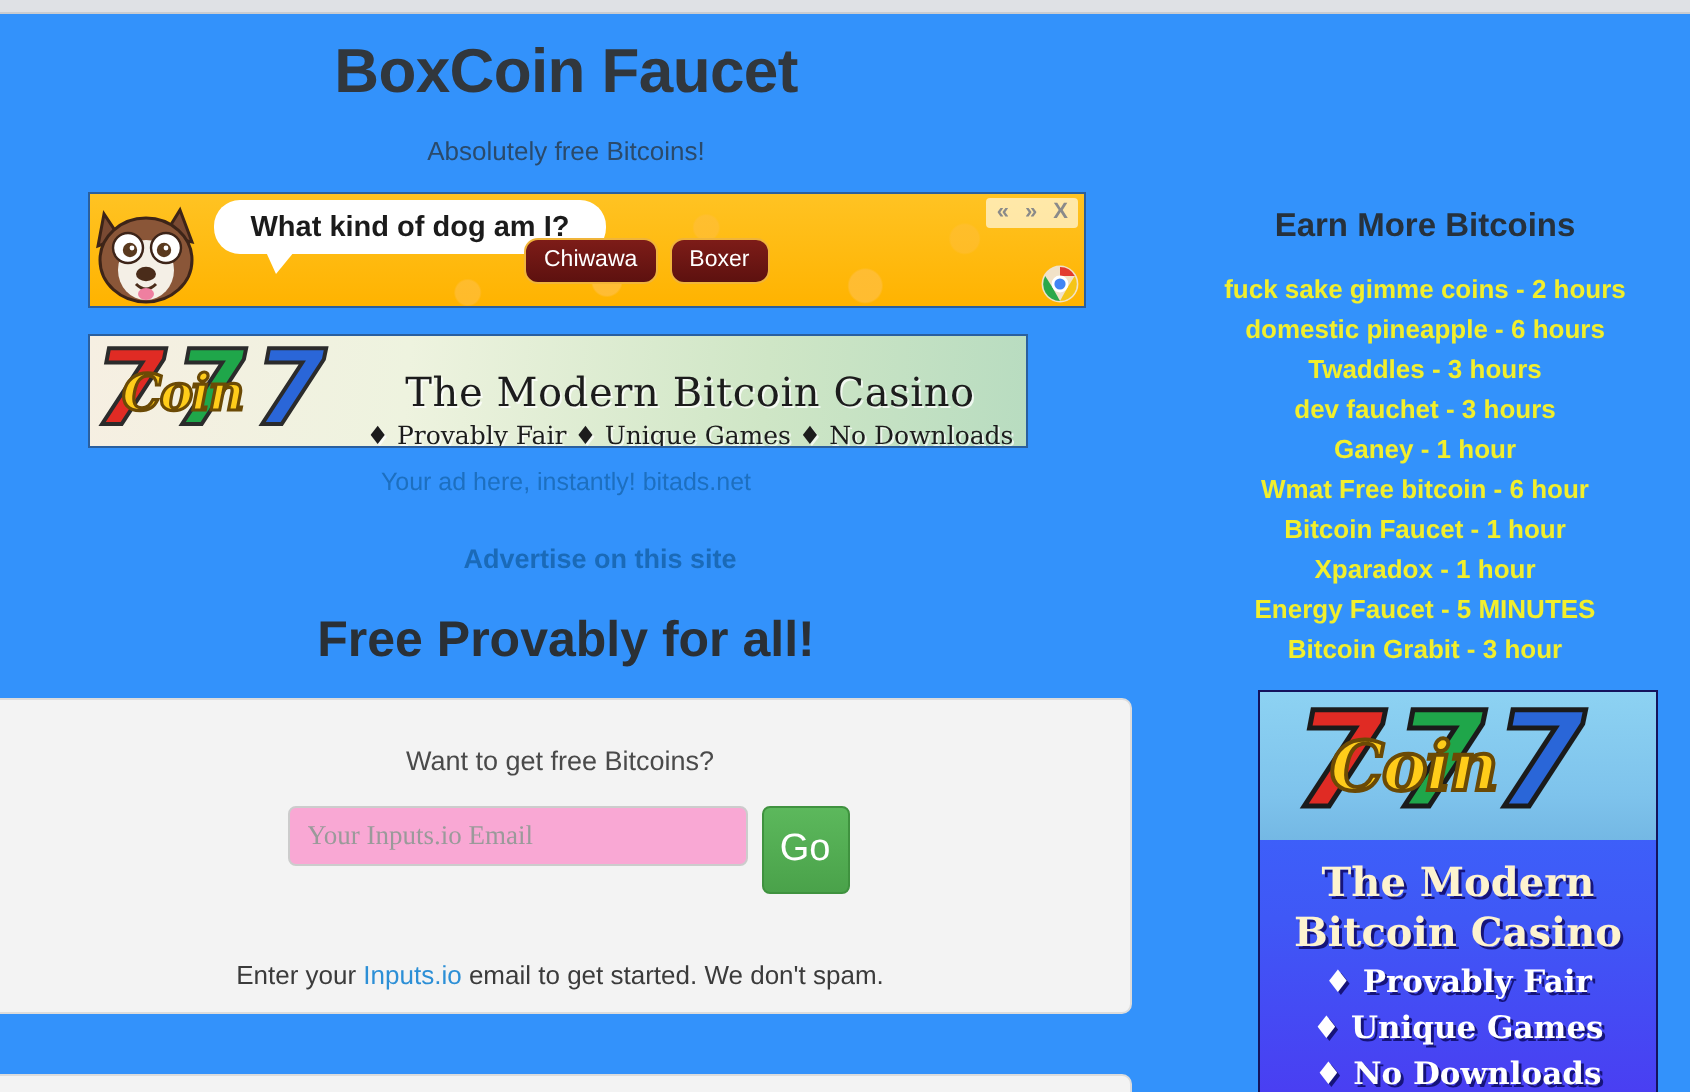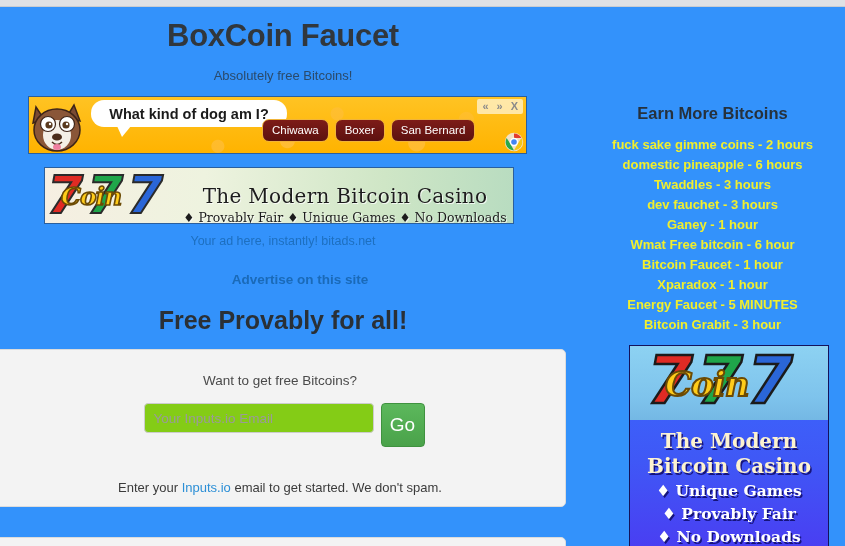--- a/index.html
+++ b/index.html
@@ -50,21 +50,21 @@
     margin: 0;
     padding-top: 14px;
     text-align: center;
     font-size: 13px;
     color: #2a4a6b;
   }
 
   
   .ad-dog {
     position: absolute;
-    left: 28px; top: 89px;
+    left: 44px; top: 89px;
     width: 499px; height: 58px;
     border: 1px solid #2a5f9e;
     box-sizing: border-box;
     background:
       radial-gradient(circle at 52% 78%, rgba(255,190,60,.85) 0 7px, transparent 8px),
       radial-gradient(circle at 62% 30%, rgba(255,190,60,.6) 0 6px, transparent 7px),
       radial-gradient(circle at 78% 82%, rgba(255,190,60,.8) 0 8px, transparent 9px),
       radial-gradient(circle at 38% 88%, rgba(255,190,60,.7) 0 6px, transparent 7px),
       radial-gradient(circle at 88% 40%, rgba(255,190,60,.5) 0 7px, transparent 8px),
       linear-gradient(#ffc323, #ffb300);
@@ -259,25 +259,25 @@
     align-items: flex-start;
     gap: 7px;
     padding-left: 8px;
   }
   .email-input {
     width: 230px;
     height: 30px;
     box-sizing: border-box;
     border: 1px solid #cccccc;
     border-radius: 4px;
-    background: #84cc16;
+    background: #f9a8d4;
     font-size: 13.5px;
     color: #555;
     padding: 0 9px;
-    font-family: Liberation Sans, sans-serif;
+    font-family: Liberation Serif, serif;
   }
   .email-input::placeholder { color: #9a9a9a; }
   .go-btn {
     height: 44px;
     min-width: 44px;
     border: 1px solid #3f923f;
     border-radius: 4px;
     background: linear-gradient(#5cb85c, #4aa24a);
     color: #fff;
     font-size: 19px;
@@ -440,21 +440,20 @@
         <path d="M10 1.5 A8.5 8.5 0 0 1 17.4 6 L10 6 Z" fill="#e33b2e"></path>
         <path d="M17.4 6 A8.5 8.5 0 0 1 10 18.5 L13.6 12 Z" fill="#f5c518"></path>
         <path d="M10 18.5 A8.5 8.5 0 0 1 2.6 6 L6.4 12 Z" fill="#2aa84a"></path>
         <circle cx="10" cy="10" r="4.2" fill="#fff"></circle>
         <circle cx="10" cy="10" r="2.8" fill="#4285f4"></circle>
       </svg>
     </div>
     <div class="dog-answers">
       <button class="dog-btn">Chiwawa</button>
       <button class="dog-btn">Boxer</button>
-      <button class="dog-btn">San Bernard</button>
     </div>
 
     <div class="ad-coin-wide">
       <div class="sevens">
         <span class="seven s1">7</span>
         <span class="seven s2">7</span>
         <span class="seven s3">7</span>
         <span class="coin-word">Coin</span>
       </div>
       <div class="coin-wide-text">
@@ -503,20 +502,20 @@
         <div class="sq-sevens">
           <span class="sq-seven q1">7</span>
           <span class="sq-seven q2">7</span>
           <span class="sq-seven q3">7</span>
           <span class="sq-coin">Coin</span>
         </div>
       </div>
       <div class="sq-body">
         <div class="sq-t1">The Modern</div>
         <div class="sq-t2">Bitcoin Casino</div>
+        <div class="sq-feat">♦ Provably Fair</div>
         <div class="sq-feat">♦ Unique Games</div>
-        <div class="sq-feat">♦ Provably Fair</div>
         <div class="sq-feat">♦ No Downloads</div>
       </div>
     </div>
   </div>
 
 </div>
 
 </body></html>

